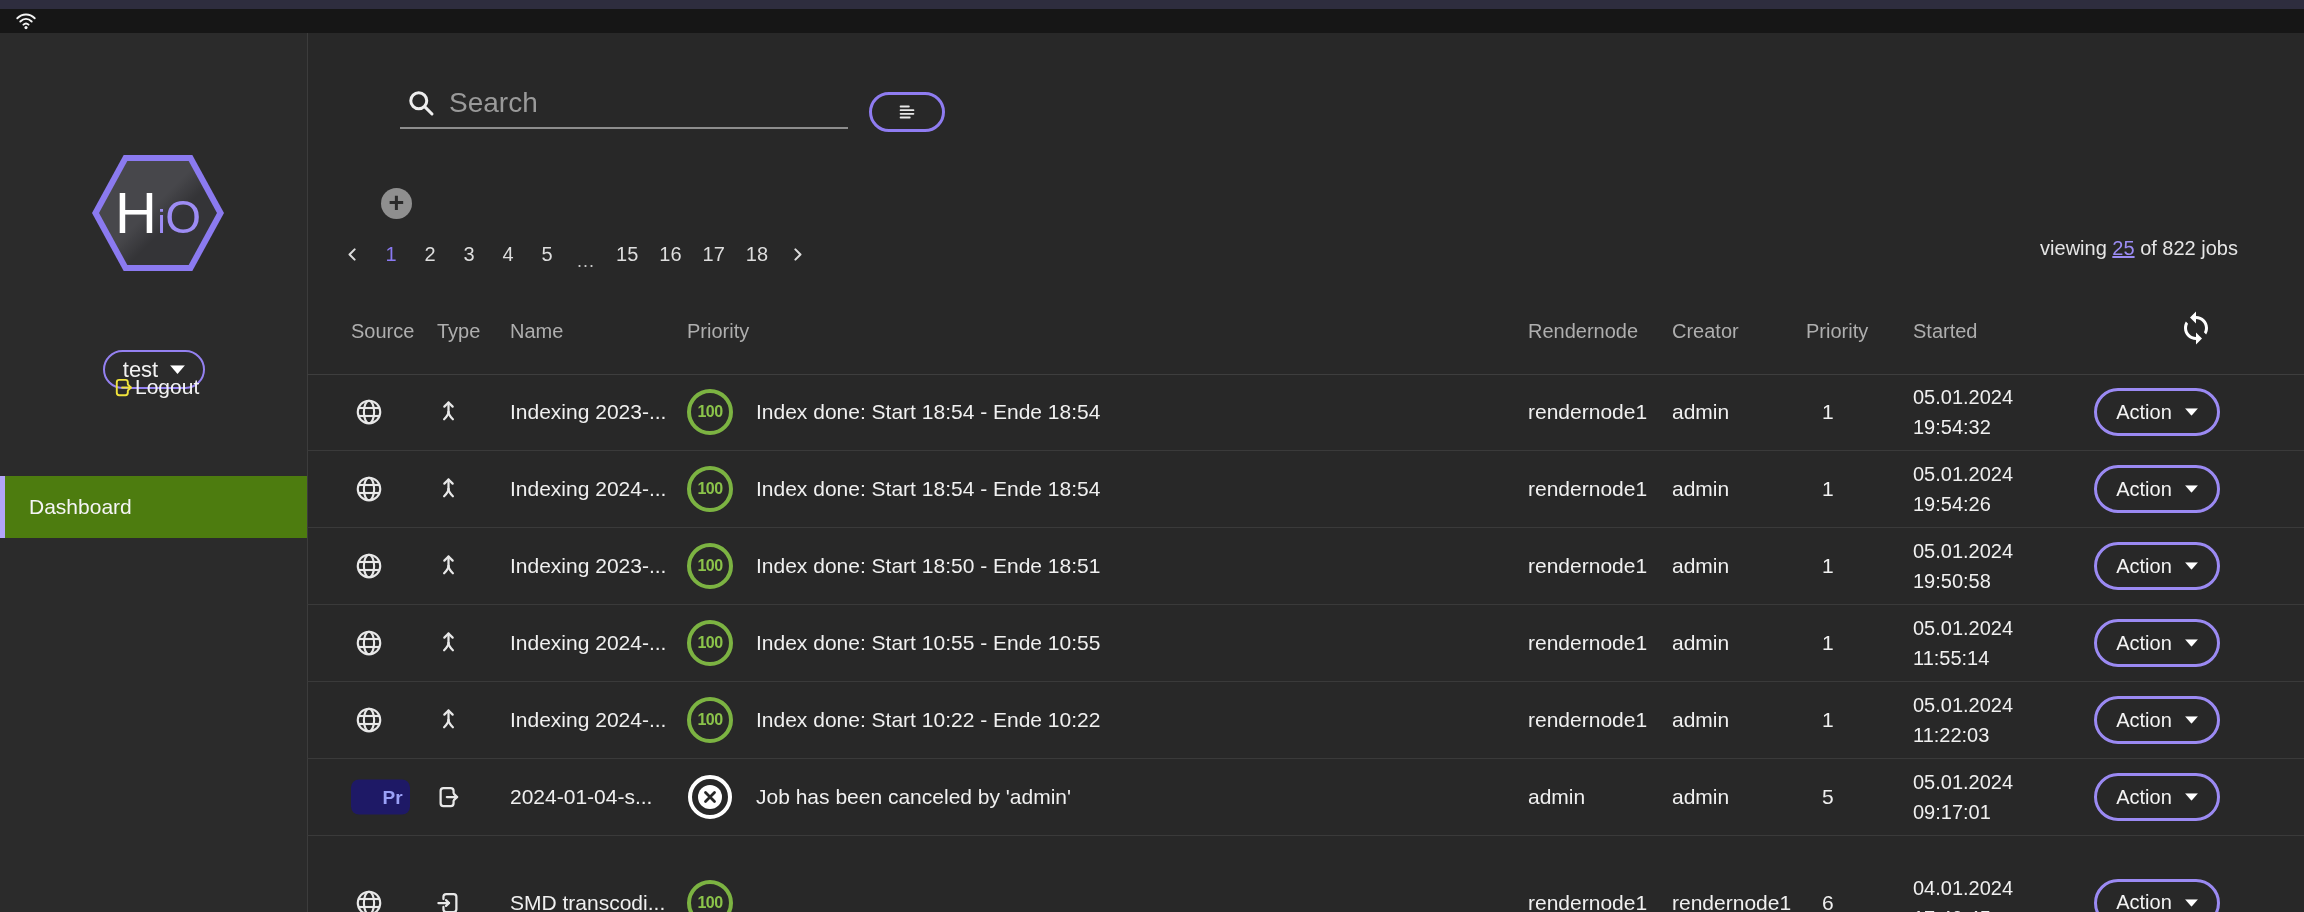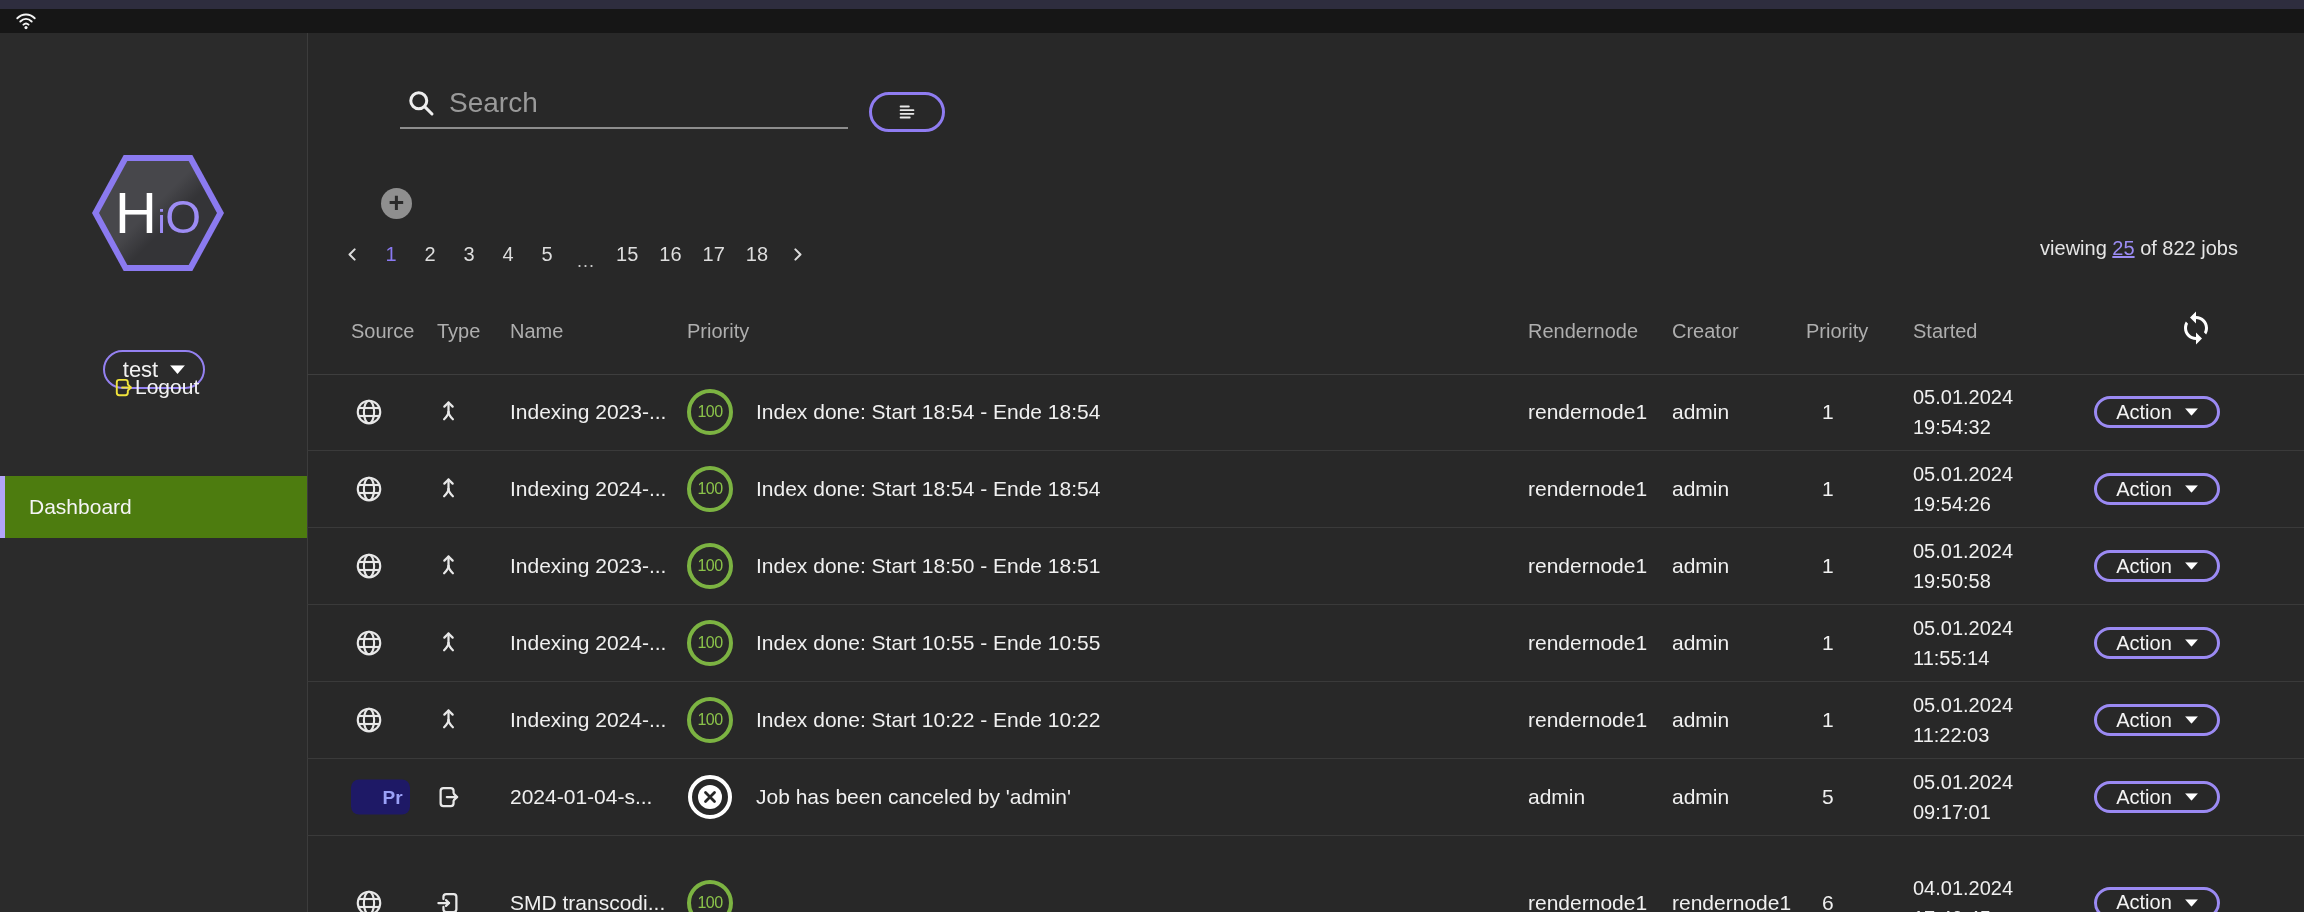--- a/index.html
+++ b/index.html
@@ -69,25 +69,25 @@
   .c-src{left:47px;width:30px;height:30px;color:#e8e8e8;}
   .c-type{left:128px;width:27px;height:27px;color:#e8e8e8;}
   .c-name{left:203px;}
   .c-prog{left:380px;}
   .c-status{left:449px;}
   .c-rn{left:1221px;}
   .c-cr{left:1365px;}
   .c-pr{left:1515px;}
   .c-date{left:1606px;font-size:20px;line-height:30px;}
   .ring{width:46px;height:46px;border:4px solid #7cb342;border-radius:50%;box-sizing:border-box;
-        display:flex;align-items:center;justify-content:center;font-size:16px;color:#8bc34a;letter-spacing:-0.5px;}
+        display:flex;align-items:center;justify-content:center;font-size:16px;color:#8bc34a;letter-spacing:-0.5px;font-weight:bold;}
   .cancel-ic{width:48px;height:48px;}
   .pr-tile{width:35px;height:35px;border-radius:8px;background:#1e1966;color:#9aa1f7;font-size:19px;
         font-weight:700;display:flex;align-items:center;justify-content:center;padding-left:24px;}
-  .action-btn{position:absolute;left:1787px;top:50%;transform:translateY(-50%);width:126px;height:32px;
+  .action-btn{position:absolute;left:1787px;top:50%;transform:translateY(-50%);width:126px;height:48px;
         border:3px solid #9b8af3;border-radius:26px;background:transparent;color:#f5f5f5;font-size:20px;
         display:flex;align-items:center;justify-content:center;gap:13px;cursor:pointer;box-sizing:border-box;
         font-family:"Liberation Sans",sans-serif;}
   .caret{width:13px;height:8px;color:#ffffff;flex:0 0 auto;}
   svg{display:block;}
 </style>
 </head>
 <body>
 
 <svg width="0" height="0" style="position:absolute">

